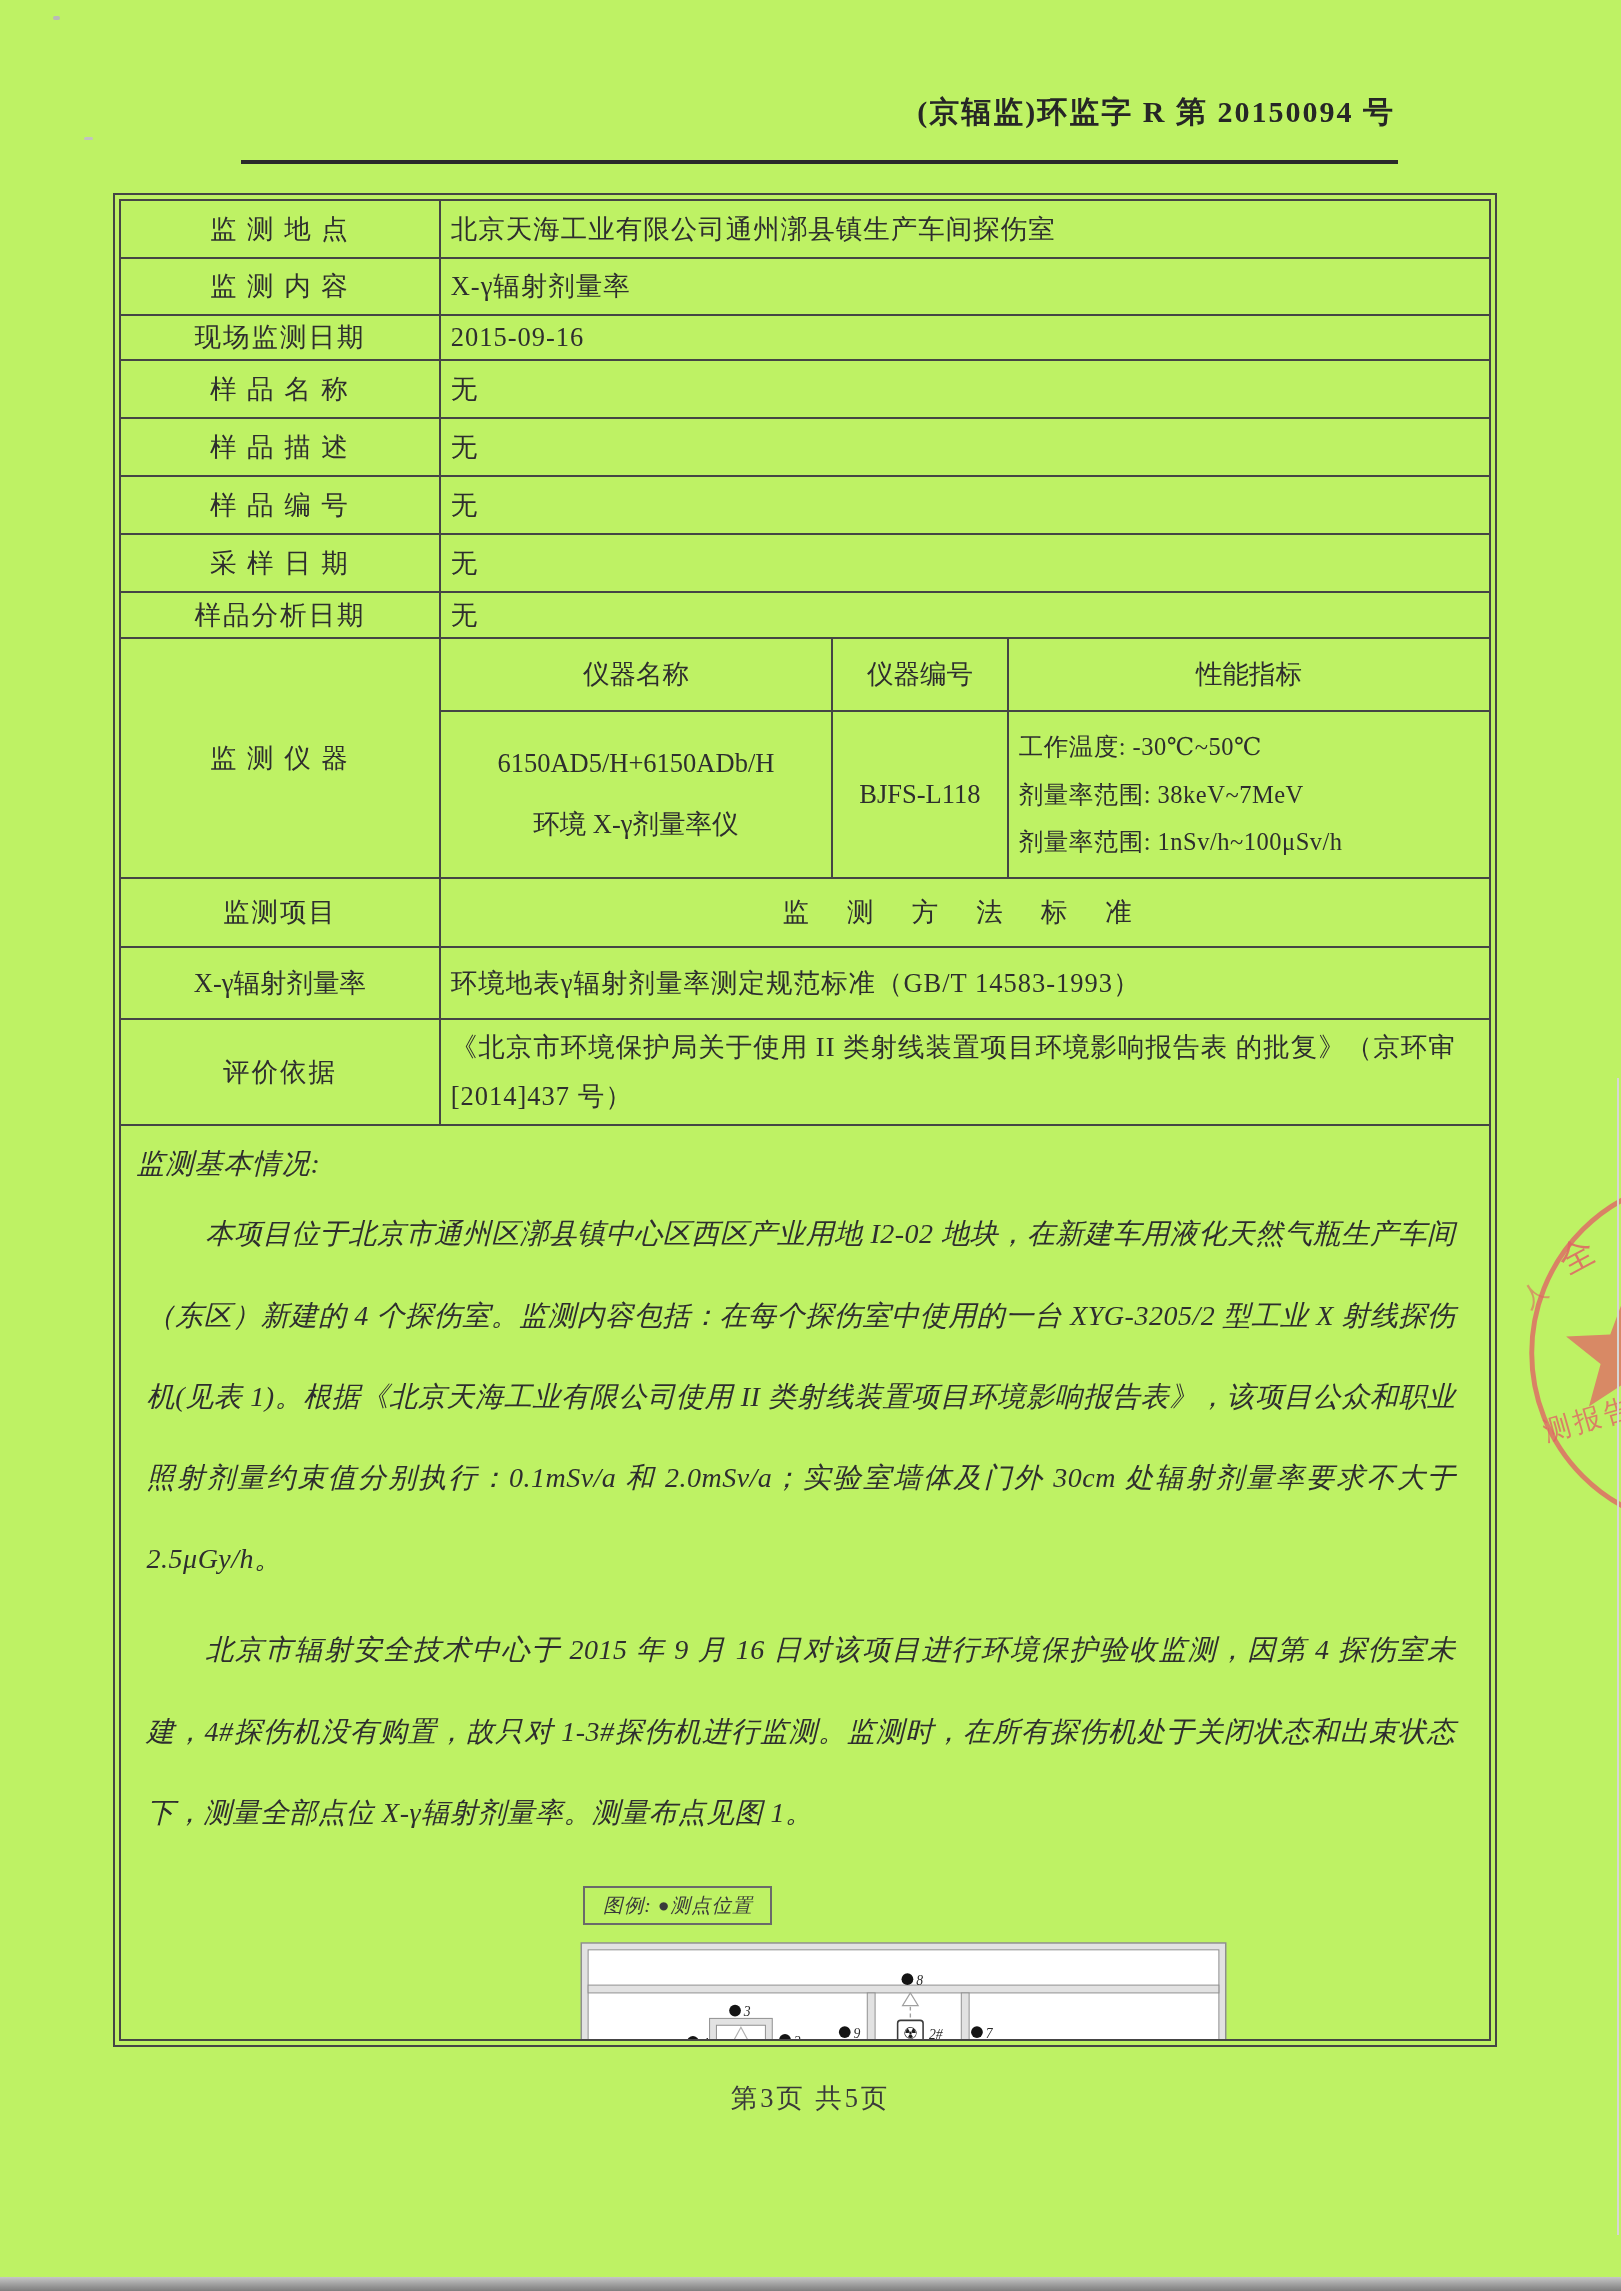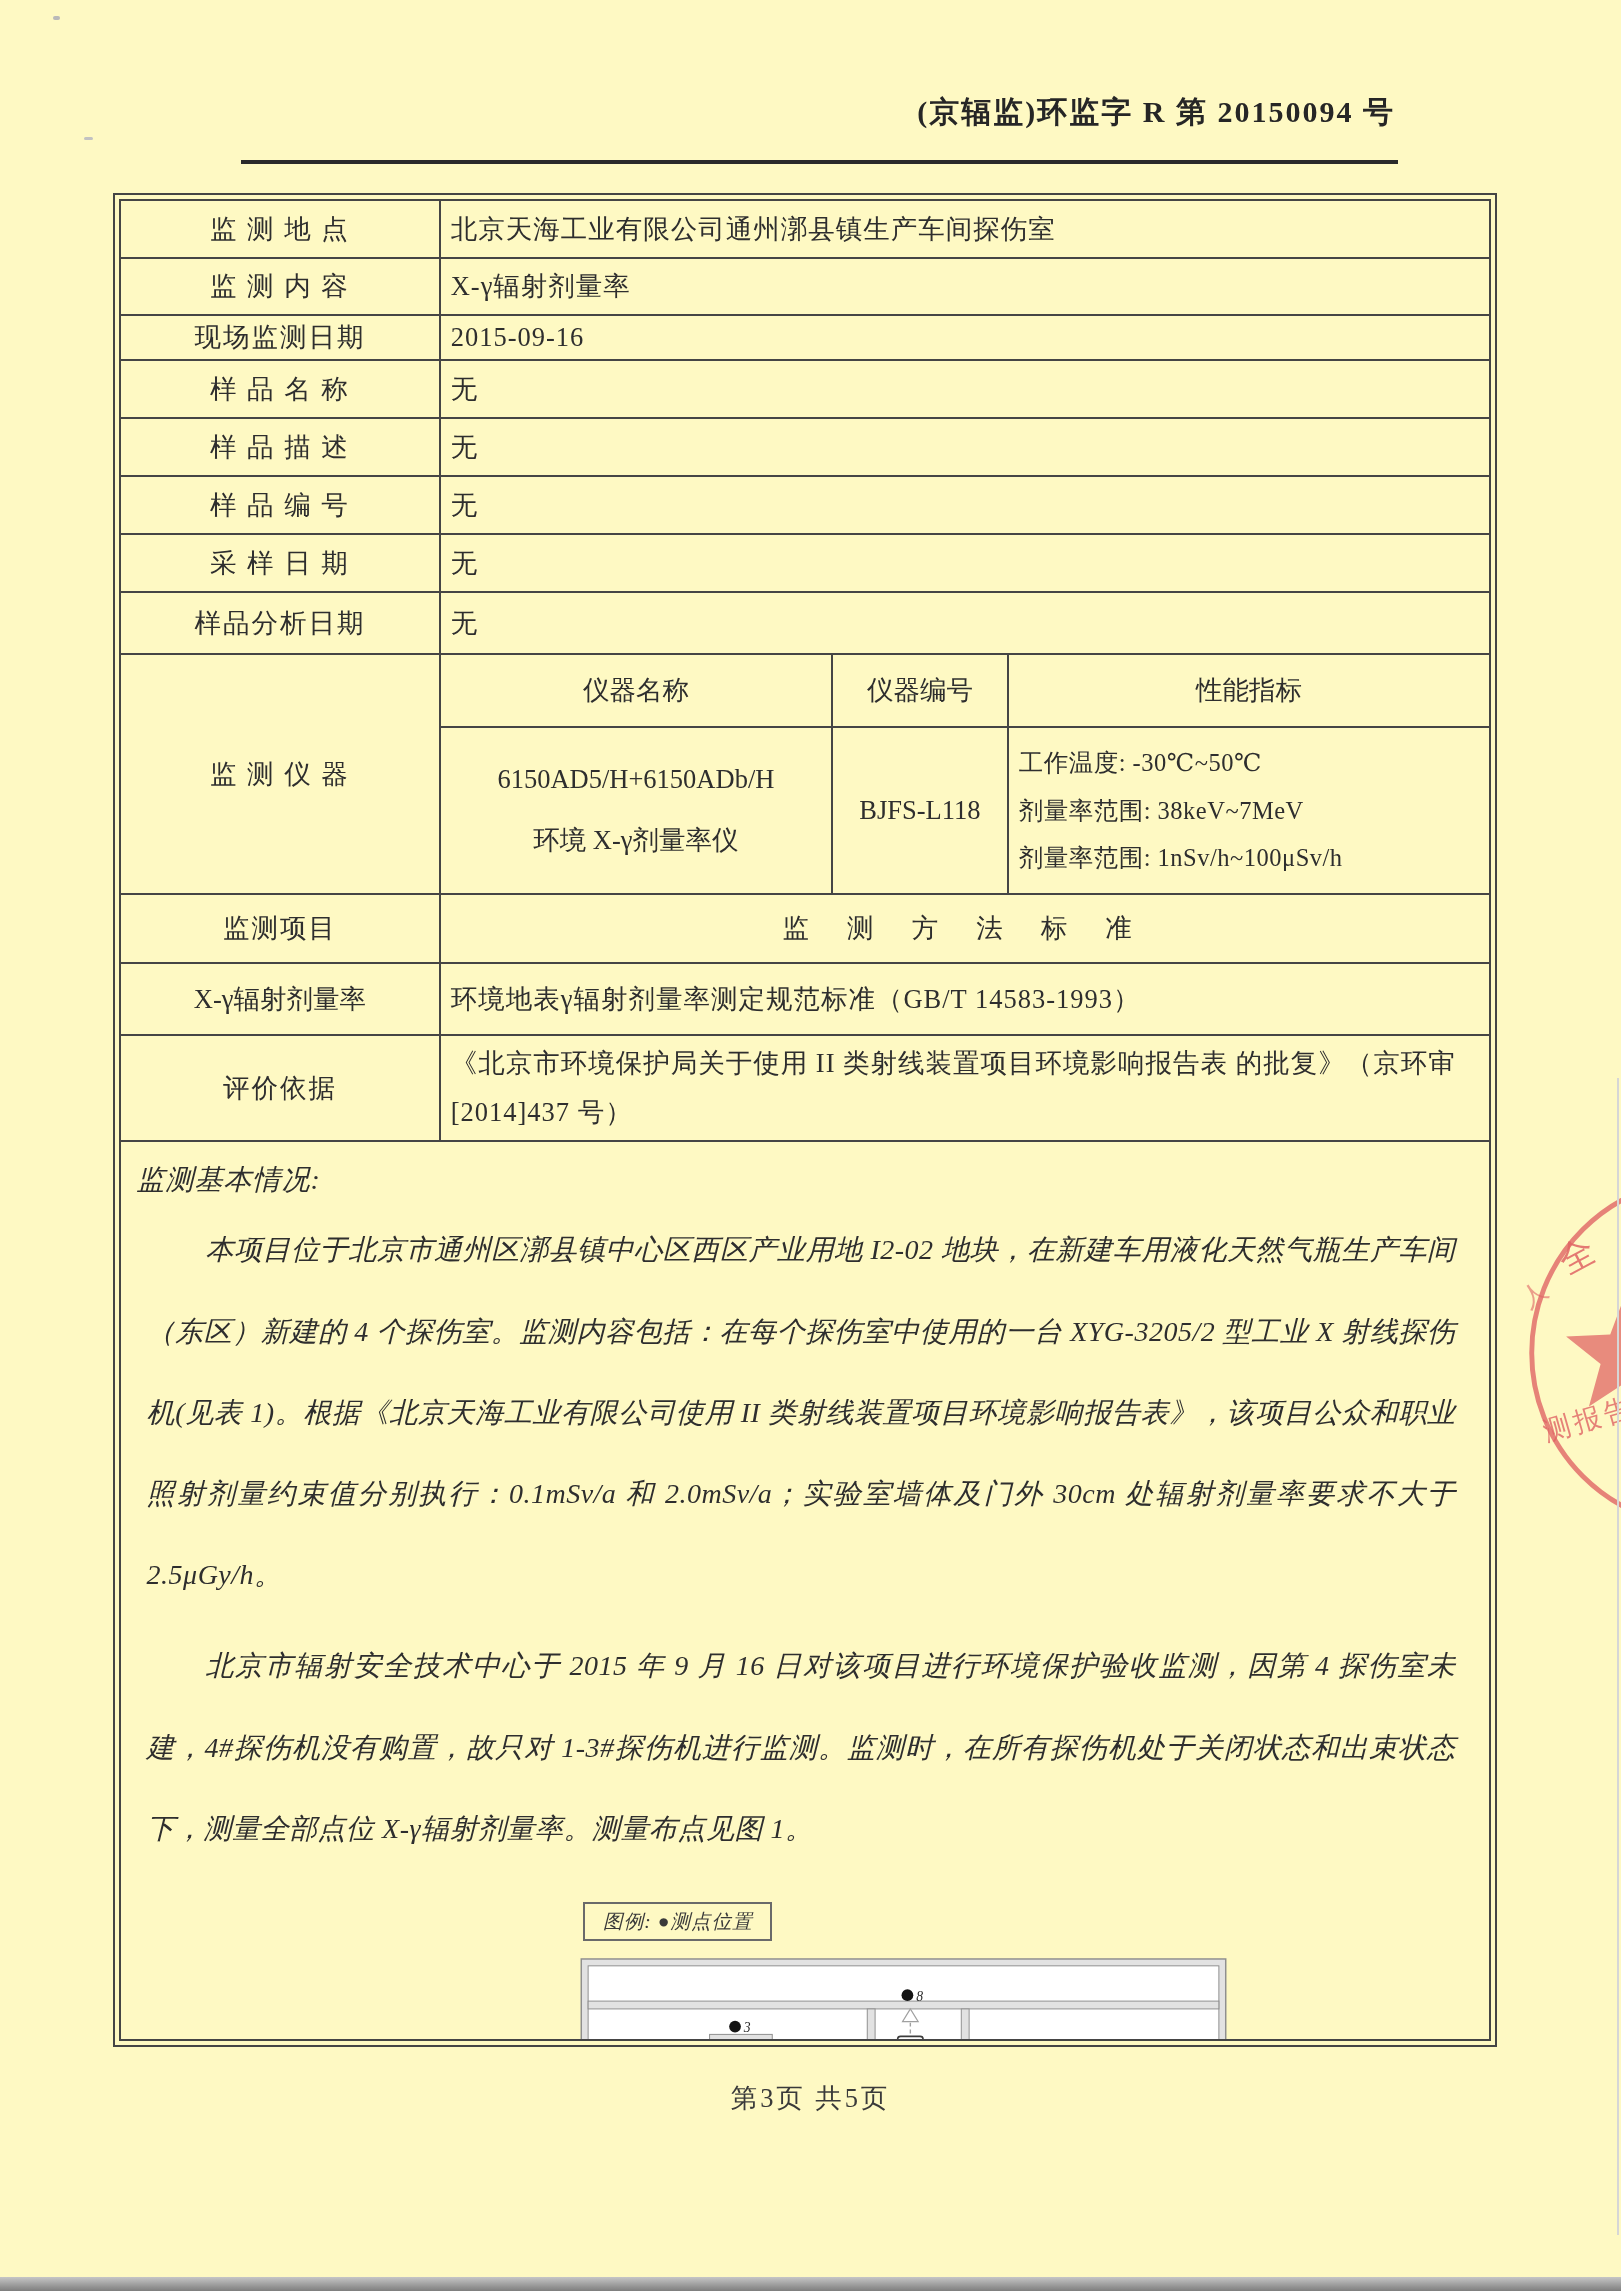--- a/index.html
+++ b/index.html
@@ -1,18 +1,18 @@
 <!DOCTYPE html>
 <html><head>
 <meta charset="utf-8">
 <style>
   html,body{margin:0;padding:0;}
   body{width:1621px;height:2292px;background:#ffffff;position:relative;overflow:hidden;
        font-family:"Liberation Serif","DejaVu Serif",serif;color:#2e2e2e;}
-  .page{position:absolute;inset:0;background:#fef9c3;}
+  .page{position:absolute;inset:0;background:#bef264;}
 
   .doc-number{position:absolute;top:92px;left:125px;width:1270px;text-align:right;
               font-size:30px;font-weight:bold;letter-spacing:2px;color:#262626;}
   .header-rule{position:absolute;top:160px;left:241px;width:1157px;height:3.9px;background:#2a2a2a;}
 
   .frame{position:absolute;top:193px;left:113px;width:1384px;height:1854px;
          border:2px solid #454545;padding:3.9px;box-sizing:border-box;}
   .frame-inner{border:2px solid #454545;width:100%;height:100%;box-sizing:border-box;overflow:hidden;}
 
   table.report{width:100%;border-collapse:collapse;table-layout:fixed;border:hidden;}
@@ -87,21 +87,21 @@
           <td class="val" colspan="3">无</td>
         </tr>
         <tr style="height:58px">
           <td class="lbl">样 品 编 号</td>
           <td class="val" colspan="3">无</td>
         </tr>
         <tr style="height:58px">
           <td class="lbl">采 样 日 期</td>
           <td class="val" colspan="3">无</td>
         </tr>
-        <tr style="height:62px">
+        <tr style="height:46px">
           <td class="lbl">样品分析日期</td>
           <td class="val" colspan="3">无</td>
         </tr>
 
         <tr style="height:73px">
           <td class="lbl" rowspan="2">监 测 仪 器</td>
           <td class="ctr">仪器名称</td>
           <td class="ctr">仪器编号</td>
           <td class="ctr">性能指标</td>
         </tr>

